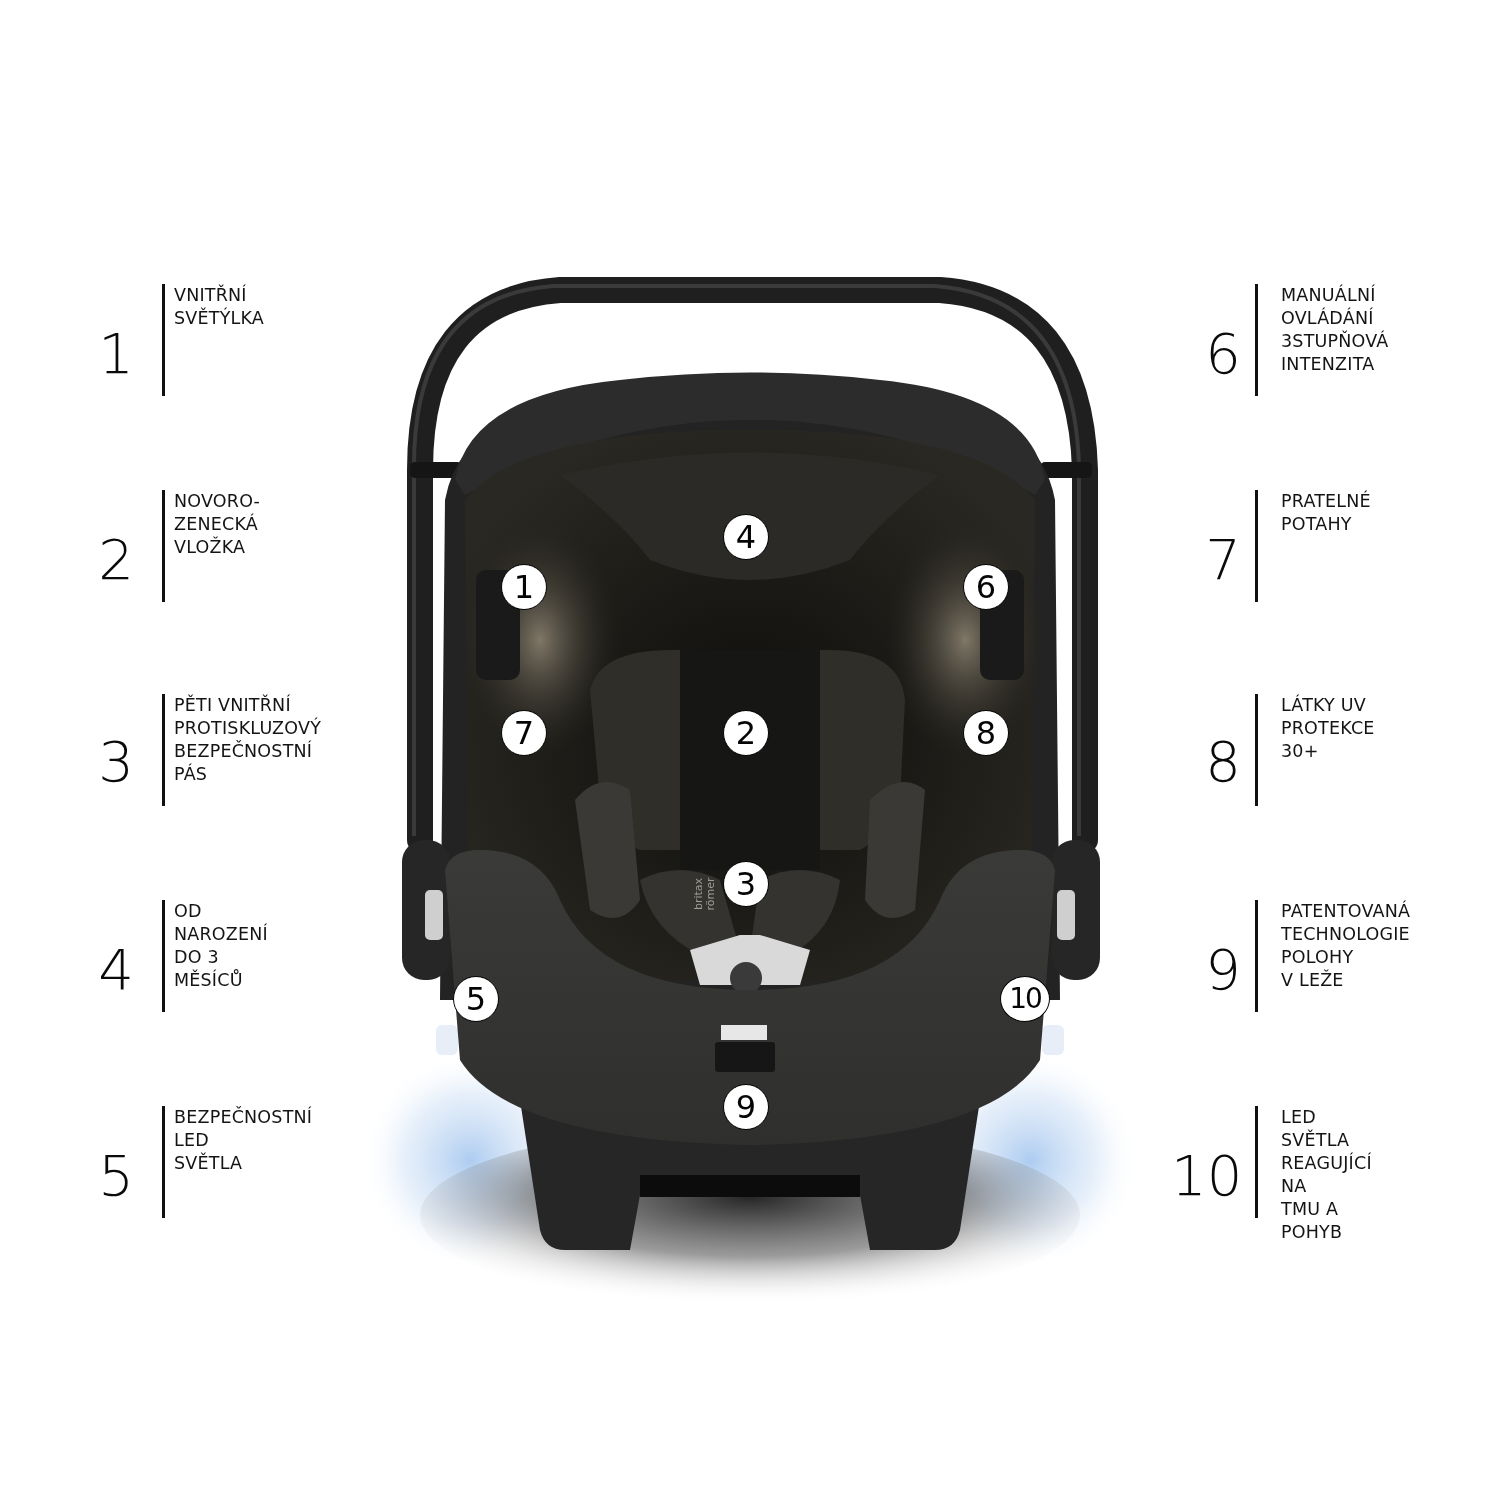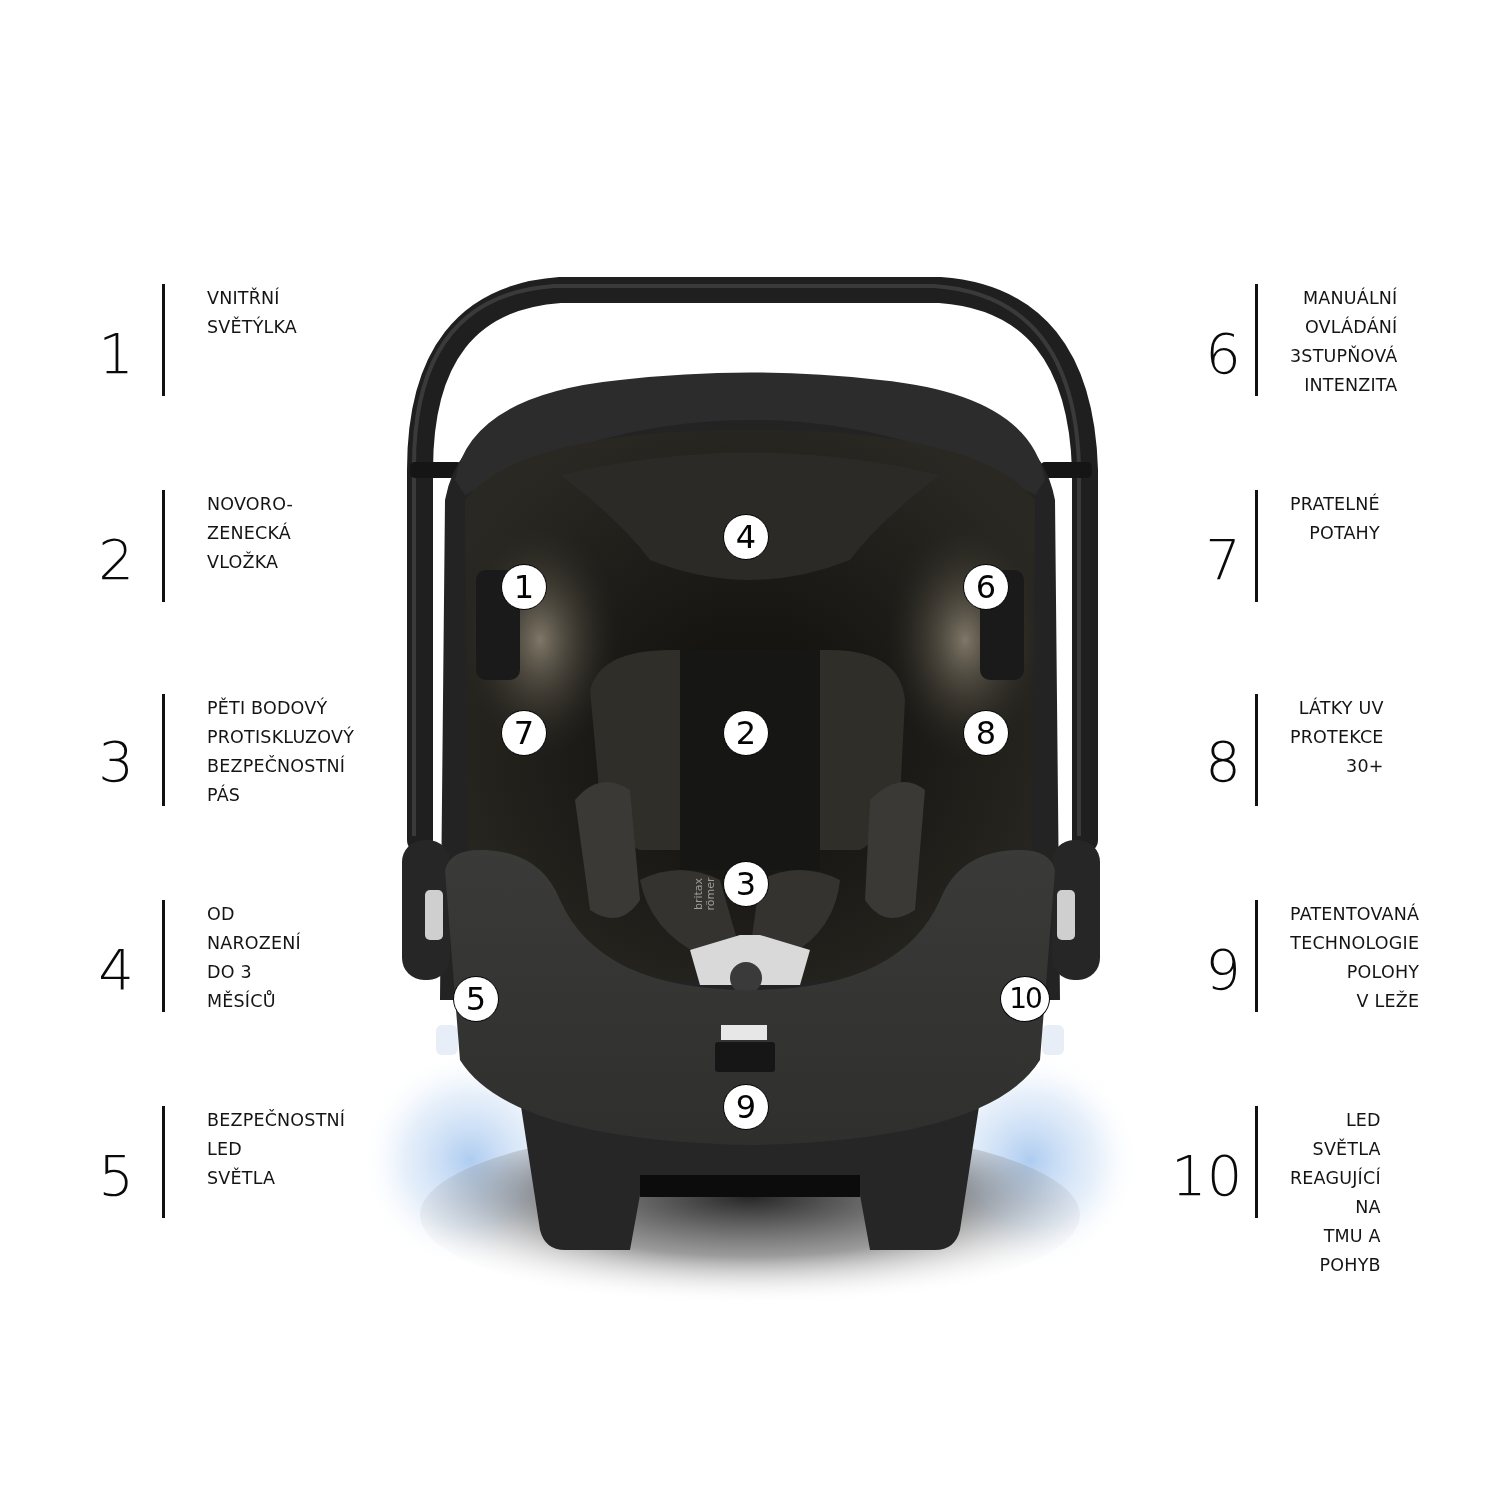--- a/index.html
+++ b/index.html
@@ -7,30 +7,30 @@
     body { position: relative; font-family: "Liberation Sans", "DejaVu Sans", sans-serif; color: #111; }
 
     .feature { position: absolute; height: 112px; }
     .feature .num {
       position: absolute; font-size: 56px; line-height: 1; color: #0a0a0a;
       font-family: "DejaVu Sans", "Liberation Sans", sans-serif; font-weight: 300;
       text-align: right;
     }
     .feature .sep { position: absolute; width: 3px; height: 112px; background: #111; top: 0; }
     .feature .label {
-      position: absolute; top: 0; font-size: 17.5px; line-height: 29px;
+      position: absolute; top: 0; font-size: 17.5px; line-height: 23px;
       white-space: pre-line; letter-spacing: 0.2px; color: #141414;
-      font-family: "DejaVu Sans", "Liberation Sans", sans-serif; font-weight: 400; margin-left: 33px;
+      font-family: "DejaVu Sans", "Liberation Sans", sans-serif; font-weight: 400;
     }
     .left .num { left: 0; width: 36px; }
     .left .sep { left: 64px; }
     .left .label { left: 76px; }
     .right .num { left: 0; width: 70px; }
     .right .sep { left: 84px; }
-    .right .label { left: 86px; text-align: right; }
+    .right .label { left: 110px; }
 
     
     .product { position: absolute; left: 0; top: 0; width: 1500px; height: 1500px; pointer-events: none; }
     .product svg { width: 1500px; height: 1500px; }
 
     .marker {
       position: absolute; width: 46px; height: 46px; border-radius: 50%;
       background: #ffffff; color: #050505; display: flex; align-items: center; justify-content: center;
       font-size: 32px; line-height: 1; font-family: "DejaVu Sans", "Liberation Sans", sans-serif;
       border: 1px solid #000;
@@ -153,21 +153,21 @@
   <div class="feature left" style="left:98px;top:490px">
     <div class="num" style="top:42px">2</div>
     <div class="sep"></div>
     <div class="label">NOVORO-
 ZENECKÁ
 VLOŽKA</div>
   </div>
   <div class="feature left" style="left:98px;top:694px">
     <div class="num" style="top:40px">3</div>
     <div class="sep"></div>
-    <div class="label">PĚTI BODOVÝ
+    <div class="label">PĚTI VNITŘNÍ
 PROTISKLUZOVÝ
 BEZPEČNOSTNÍ
 PÁS</div>
   </div>
   <div class="feature left" style="left:98px;top:900px">
     <div class="num" style="top:42px">4</div>
     <div class="sep"></div>
     <div class="label">OD NAROZENÍ
 DO 3 MĚSÍCŮ</div>
   </div>

